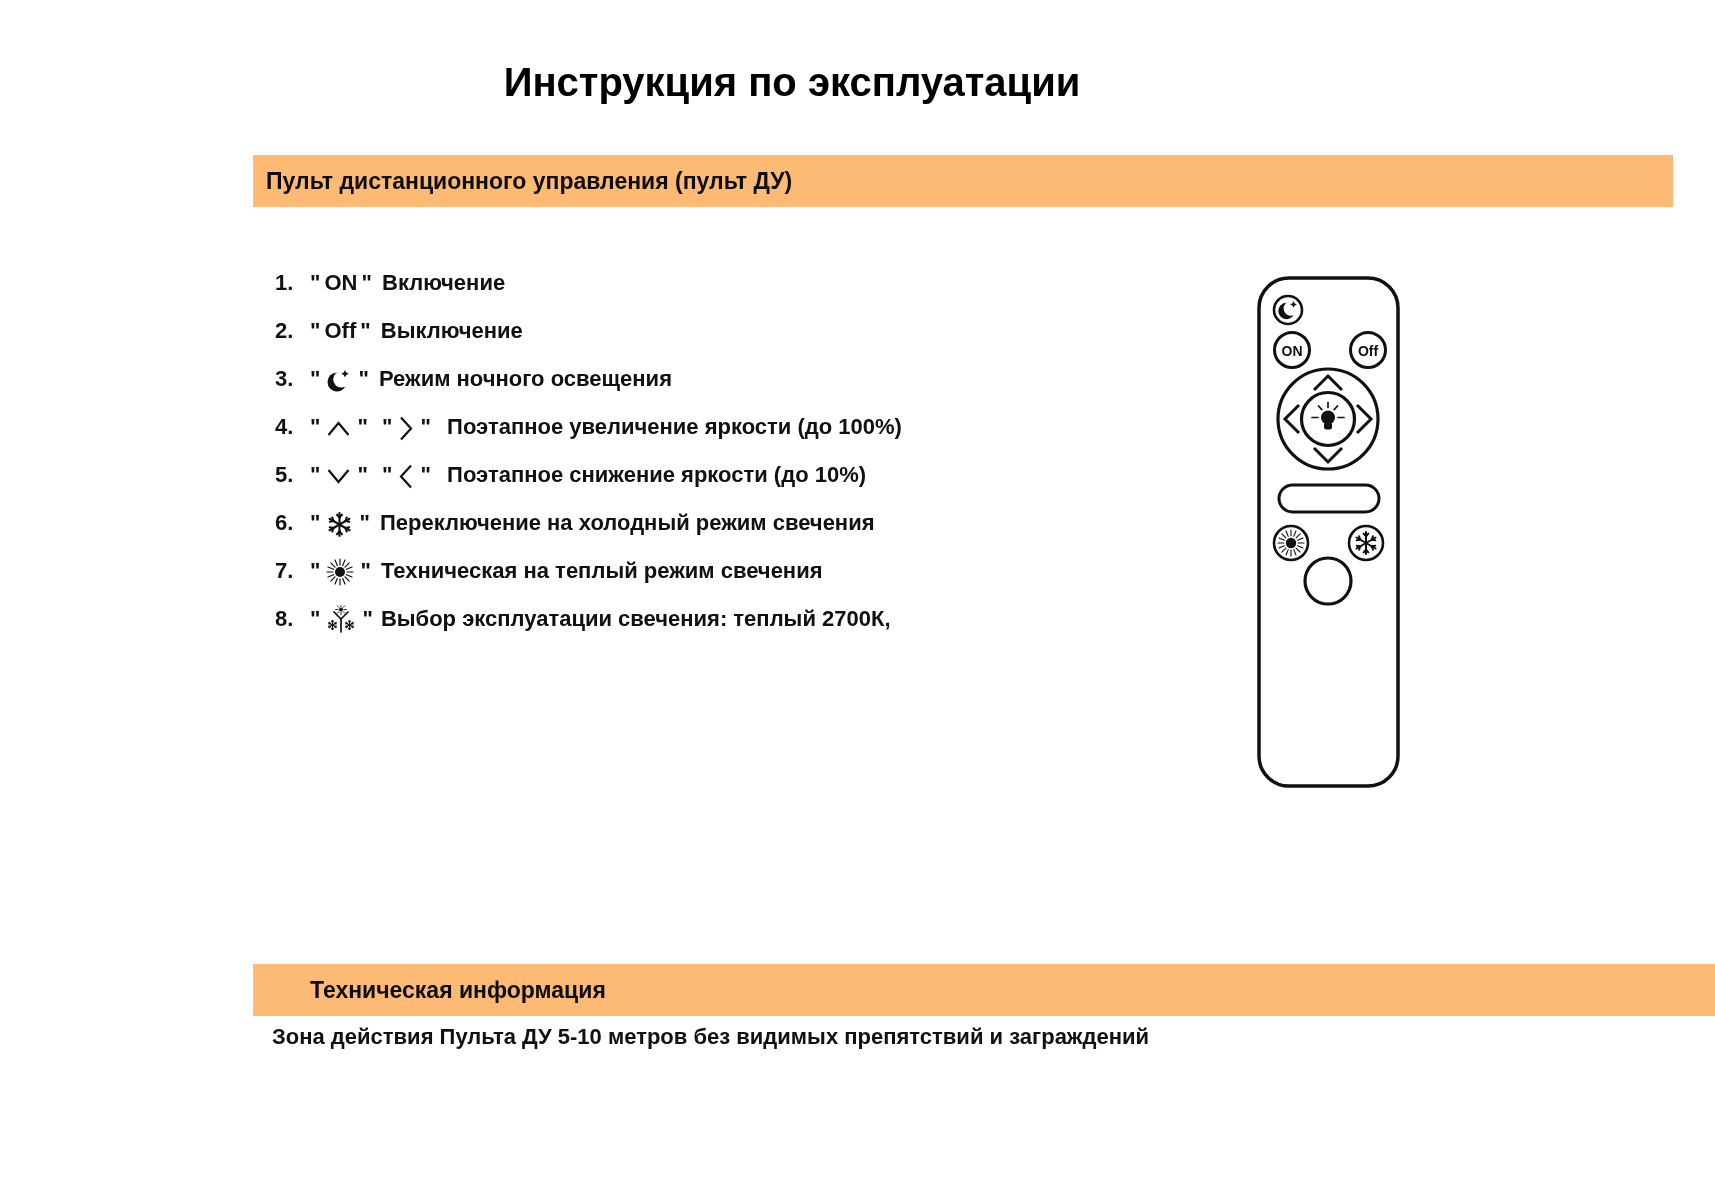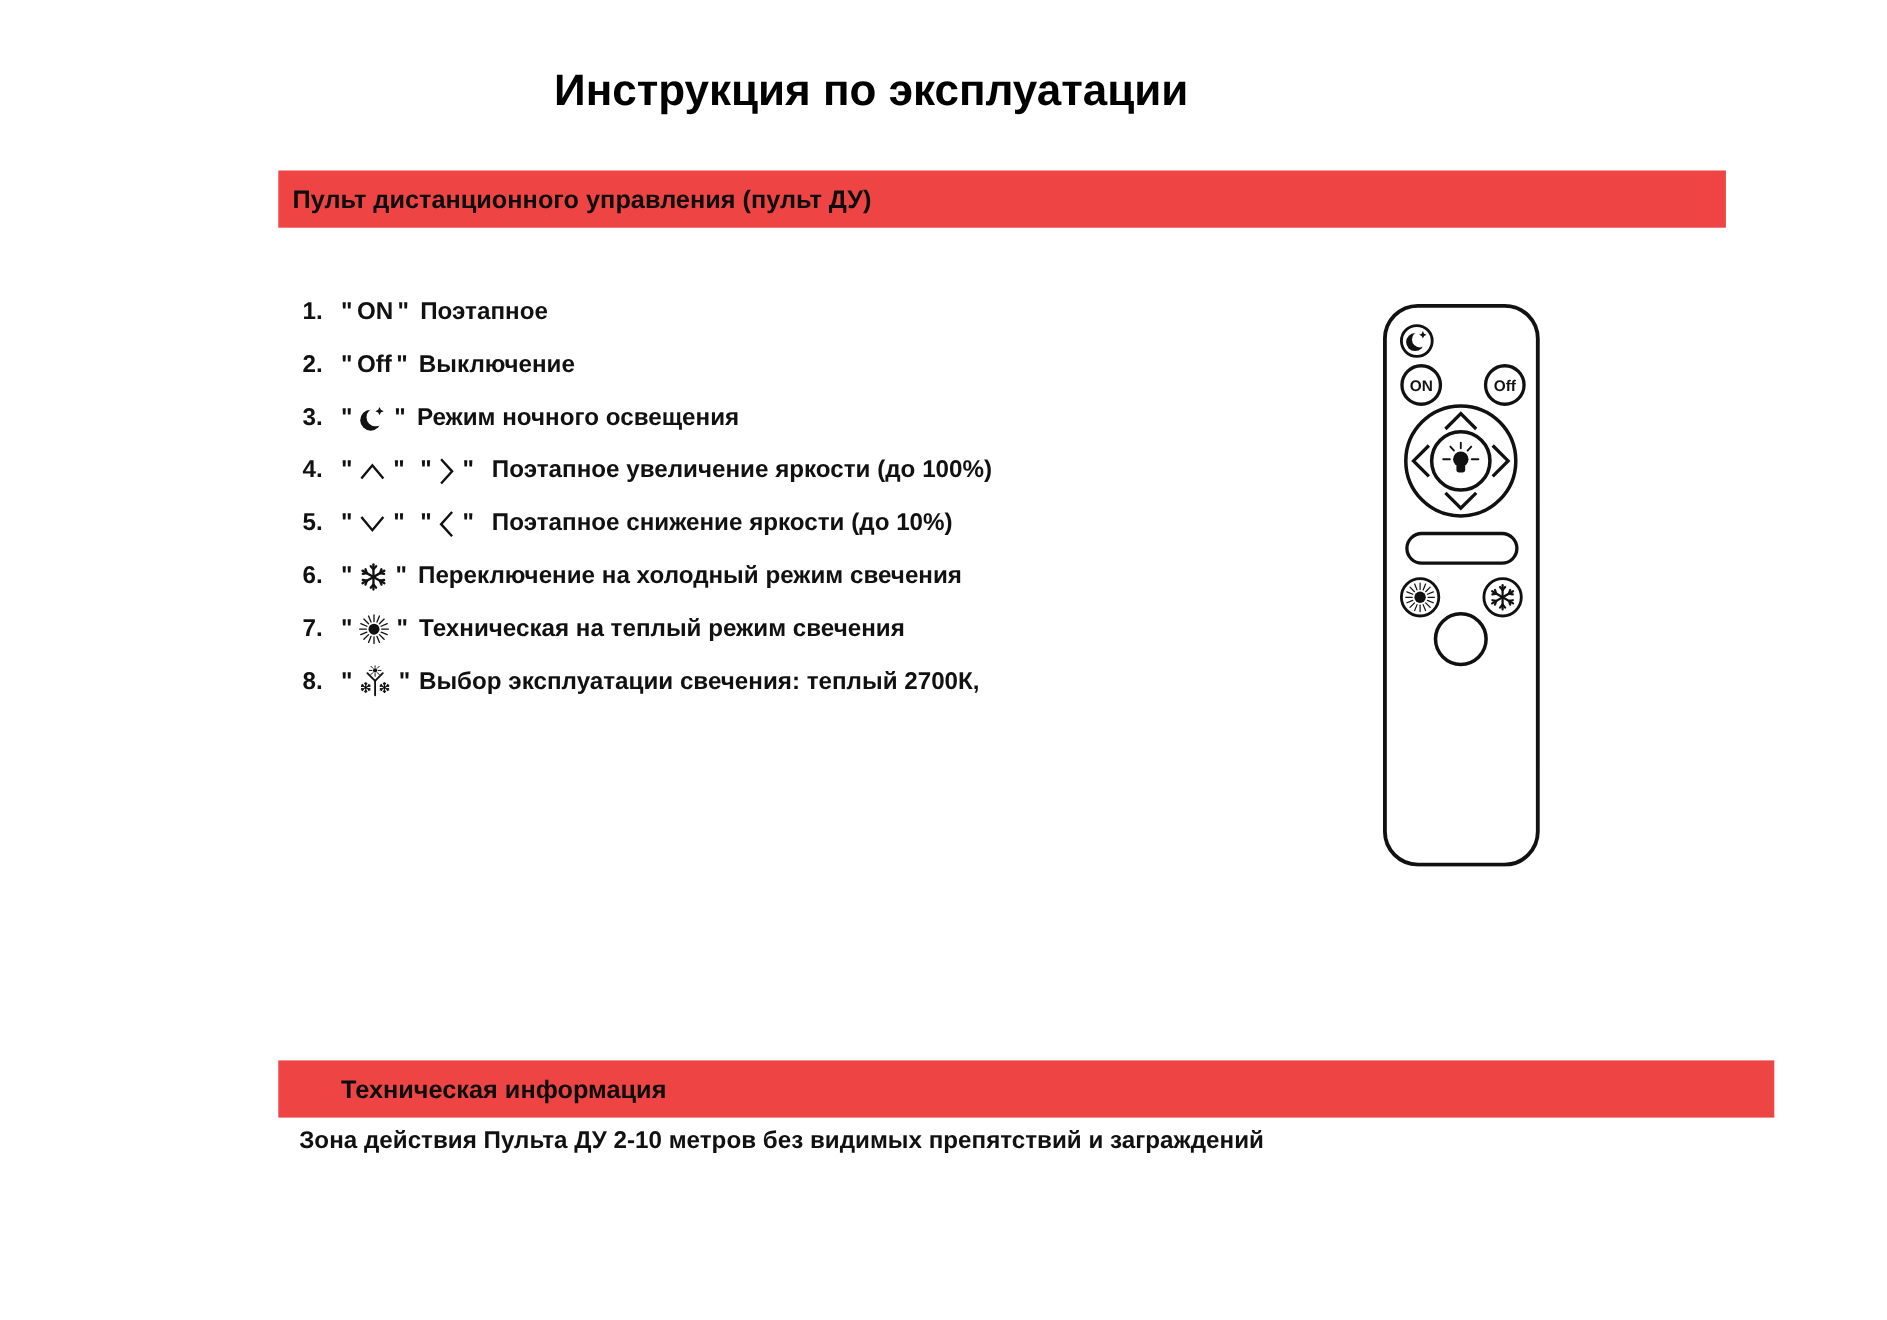--- a/index.html
+++ b/index.html
@@ -5,21 +5,21 @@
   html,body{margin:0;padding:0;}
   body{
     width:1715px;height:1200px;background:#ffffff;position:relative;
     font-family:"Liberation Sans",sans-serif;color:#111;overflow:hidden;
   }
   .page-title{
     position:absolute;top:60px;left:0;width:1584px;text-align:center;
     font-size:40px;font-weight:bold;color:#000;
   }
   .section-bar{
-    position:absolute;left:253px;width:1316px;height:52px;background:#ef4444;
+    position:absolute;left:253px;width:1420px;height:52px;background:#fdba74;
   }
   .bar-remote{top:155px;}
   .bar-tech{top:964px;padding-left:44px;}
   .bar-label{
     font-size:23px;font-weight:bold;line-height:52px;padding-left:13px;color:#0d0d0d;
   }
   .items{position:absolute;left:275px;top:268px;}
   .list-item{
     display:flex;align-items:center;height:30px;margin-bottom:18px;
     font-size:22px;font-weight:bold;white-space:pre;line-height:30px;
@@ -38,21 +38,21 @@
 </head>
 <body>
 
 <div class="page-title">Инструкция по эксплуатации</div>
 
 <div class="section-bar bar-remote">
   <div class="bar-label">Пульт дистанционного управления (пульт ДУ)</div>
 </div>
 
 <div class="items">
-    <div class="list-item"><span class="item-num">1.</span><span class="item-content"><span class="quote">"</span><span>ON</span><span class="quote">"</span><span> Поэтапное</span></span></div>
+    <div class="list-item"><span class="item-num">1.</span><span class="item-content"><span class="quote">"</span><span>ON</span><span class="quote">"</span><span> Включение</span></span></div>
     <div class="list-item"><span class="item-num">2.</span><span class="item-content"><span class="quote">"</span><span>Off</span><span class="quote">"</span><span> Выключение</span></span></div>
     <div class="list-item"><span class="item-num">3.</span><span class="item-content"><span class="quote">"</span><span class="tok-icon"><svg width="26" height="28" viewBox="0 0 26 28">
             <circle cx="11" cy="16" r="9.5" fill="#111"></circle>
             <circle cx="15.5" cy="13.3" r="8.3" fill="#fff"></circle>
             <path d="M19 4 l1.2 2.6 2.6 1.2 -2.6 1.2 -1.2 2.6 -1.2 -2.6 -2.6 -1.2 2.6 -1.2 z" fill="#111"></path>
           </svg></span><span class="quote">"</span><span> Режим ночного освещения</span></span></div>
     <div class="list-item"><span class="item-num">4.</span><span class="item-content"><span class="quote">"</span><span class="tok-icon"><svg width="25" height="17" viewBox="0 0 25 17">
             <polyline points="2.5,15 12.5,3 22.5,15" fill="none" stroke="#111" stroke-width="2.2"></polyline>
           </svg></span><span class="quote">"</span><span> </span><span class="quote">"</span><span class="tok-icon"><svg width="16" height="27" viewBox="0 0 16 27">
             <polyline points="3,2.5 13,13.5 3,24.5" fill="none" stroke="#111" stroke-width="2.2"></polyline>
@@ -249,14 +249,14 @@
   </g>
   <circle cx="71" cy="305" r="23" fill="none" stroke="#111" stroke-width="3.2"></circle>
 </svg>
 </div>
 
 <div class="section-bar bar-tech">
   <div class="bar-label">Техническая информация</div>
 </div>
 
 <div class="tech-lines">
-  <div class="tech-line">Зона действия Пульта ДУ 2-10 метров без видимых препятствий и заграждений</div>
+  <div class="tech-line">Зона действия Пульта ДУ 5-10 метров без видимых препятствий и заграждений</div>
 </div>
 
 </body></html>

